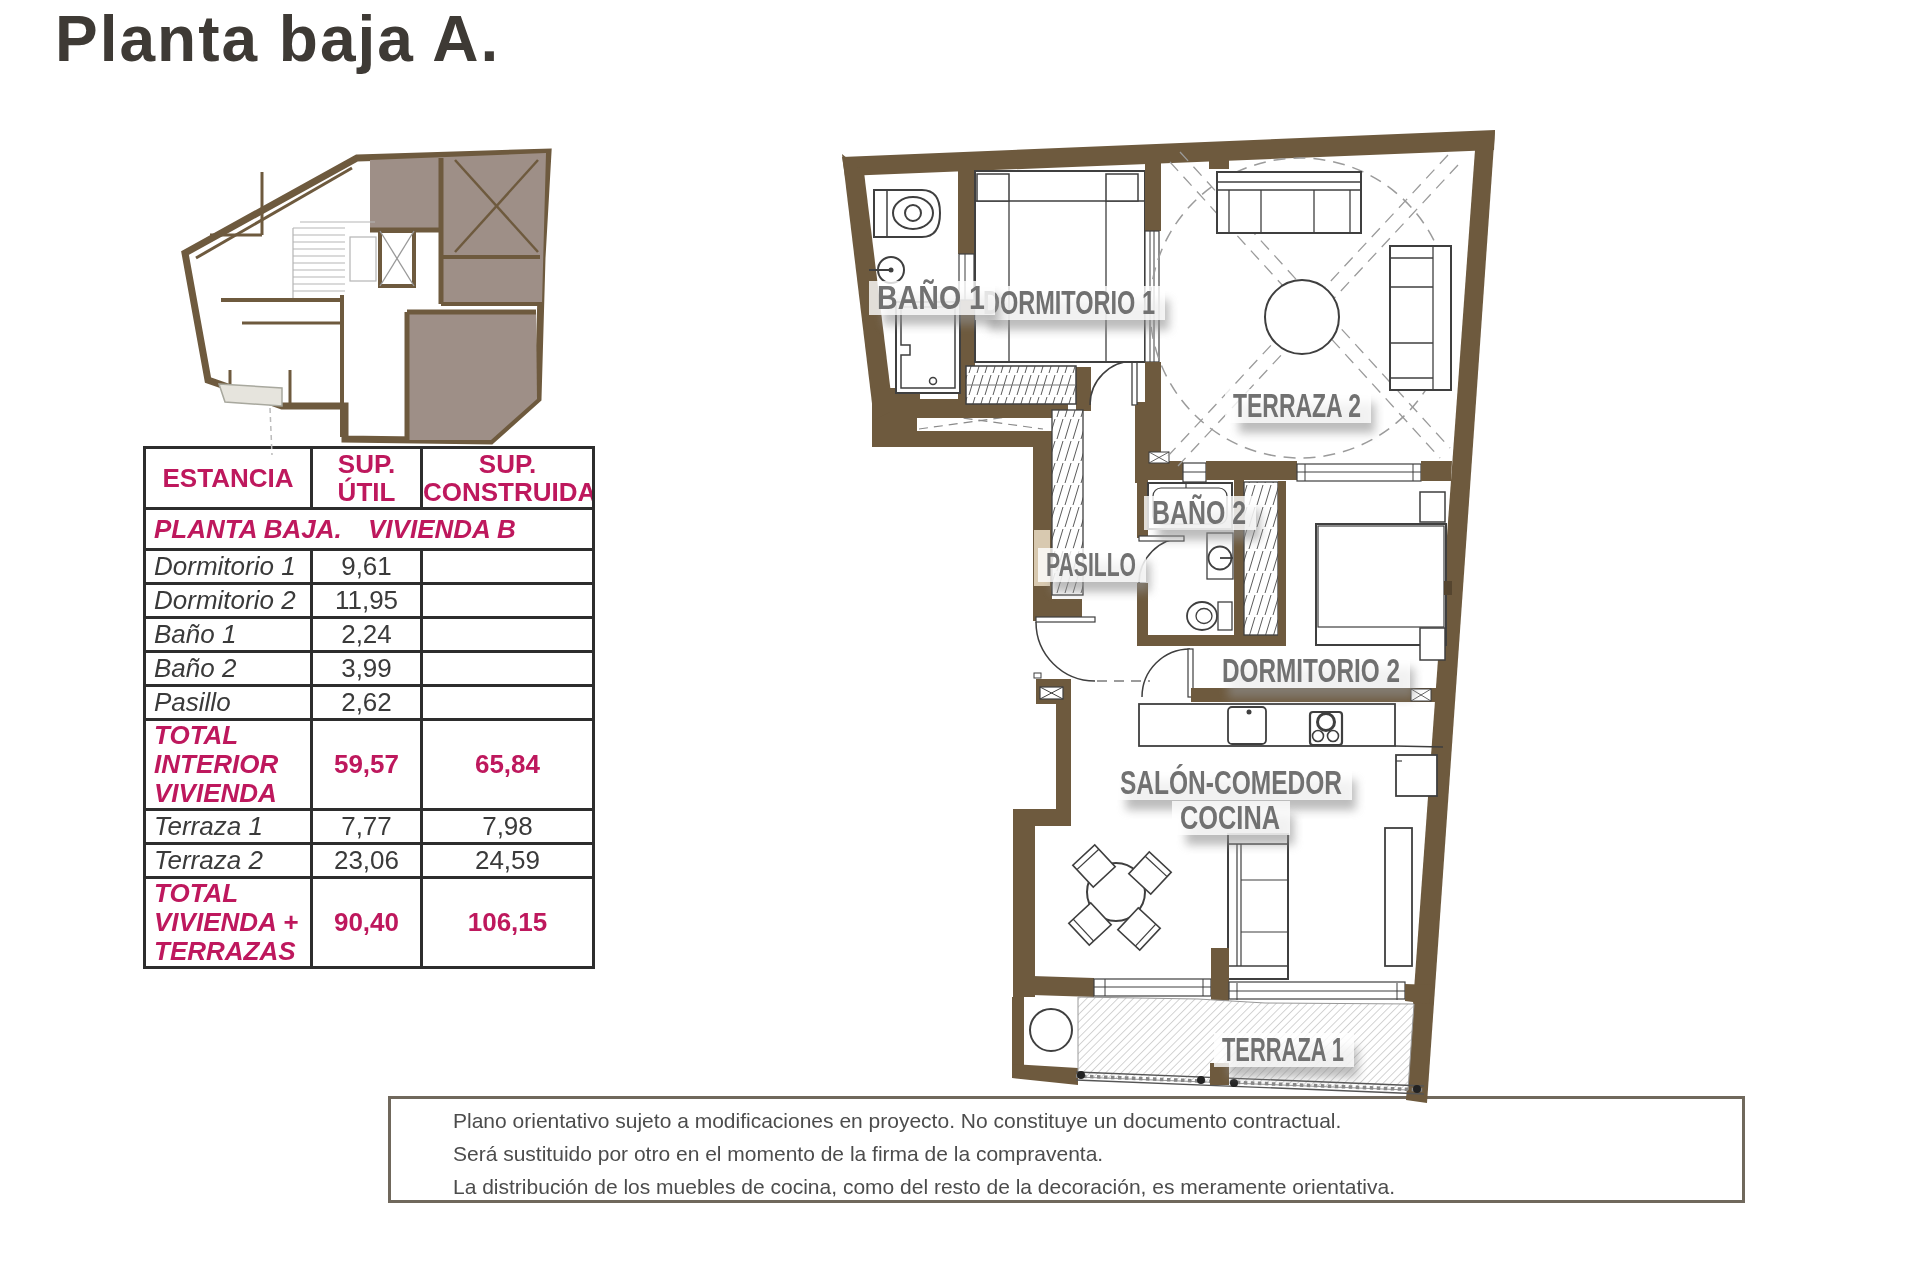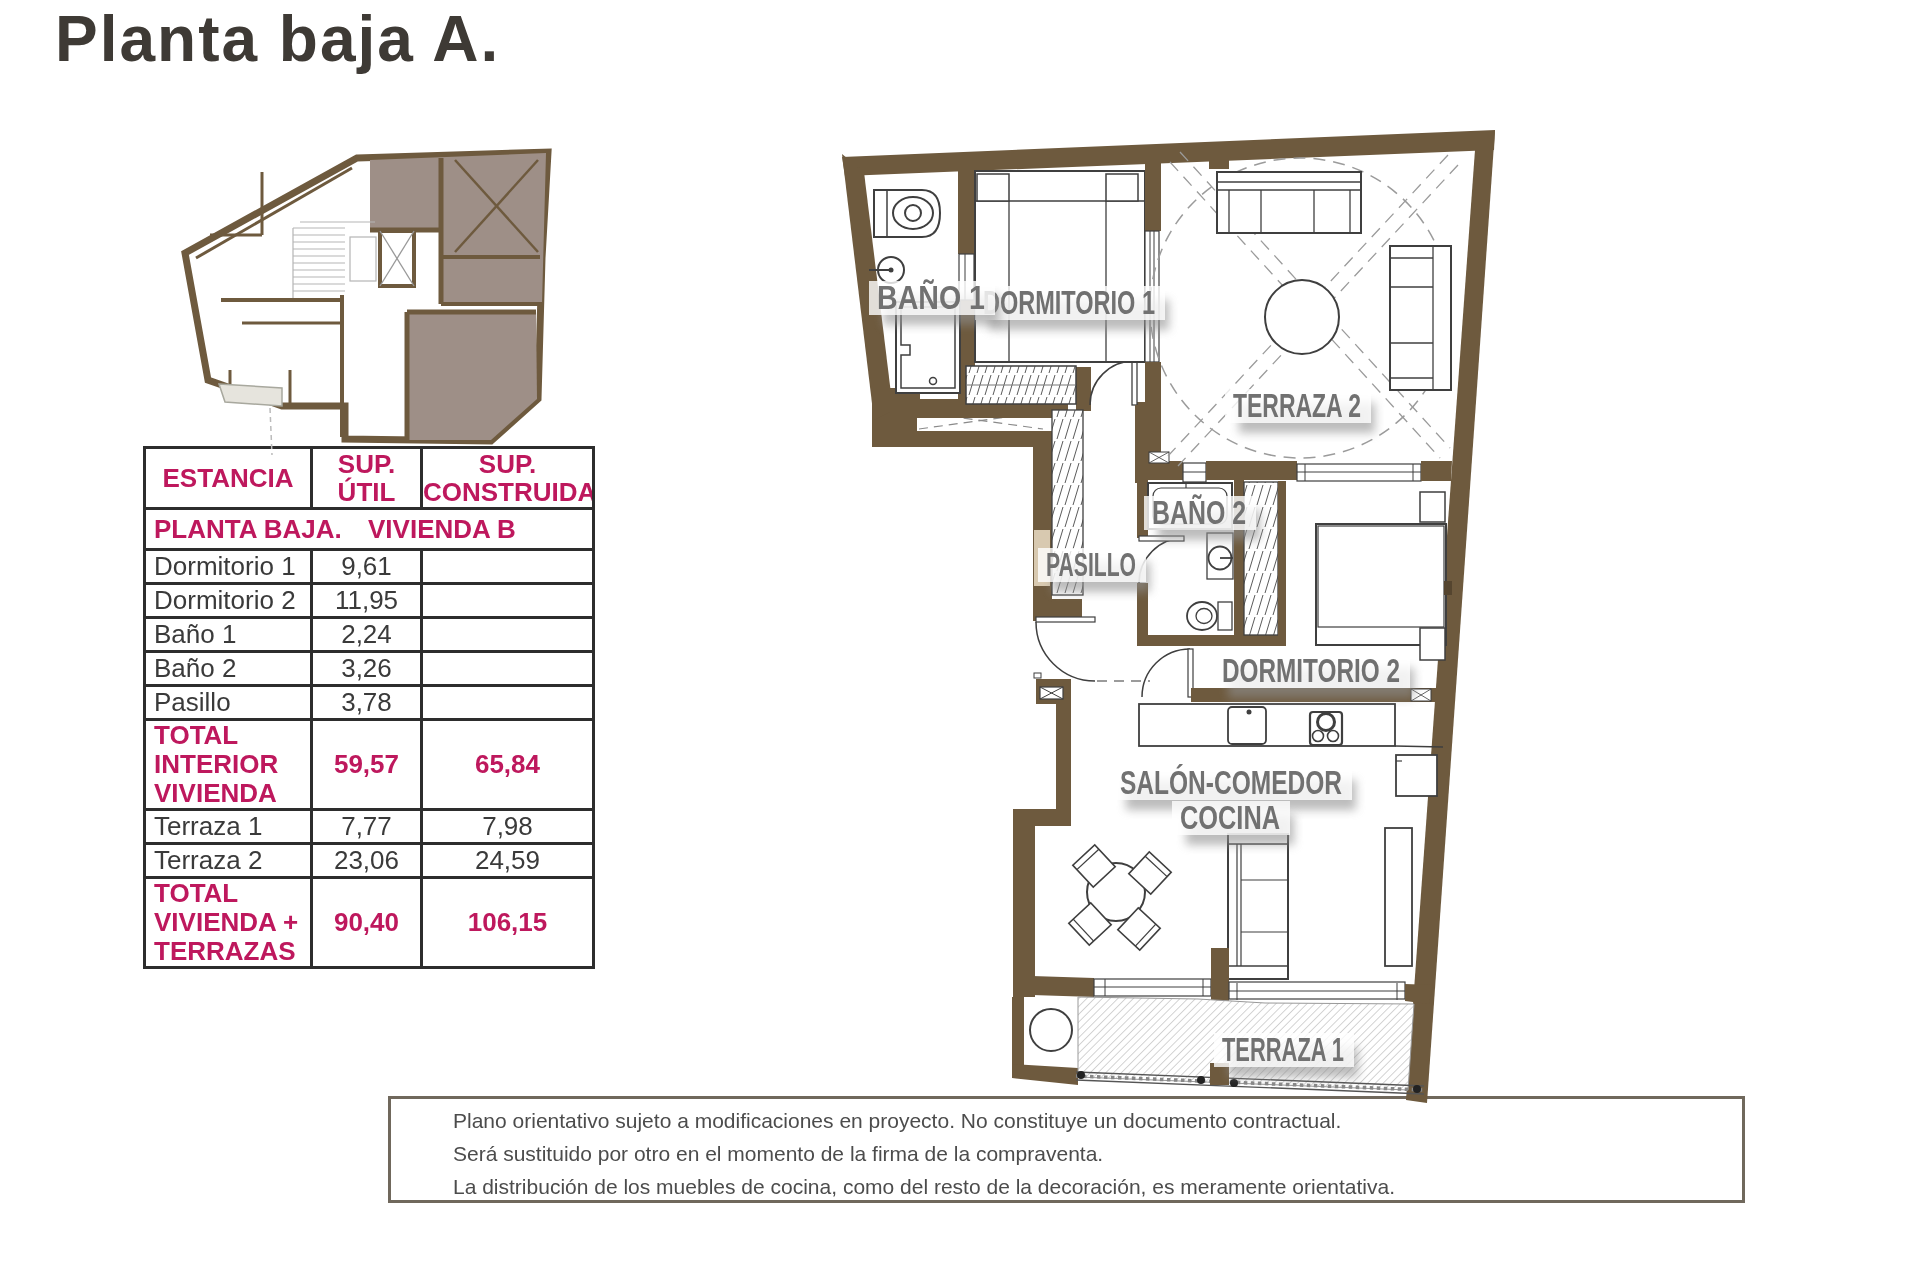--- a/index.html
+++ b/index.html
@@ -3,21 +3,21 @@
 <meta charset="utf-8">
 <style>
   html,body{margin:0;padding:0;background:#fff;width:1920px;height:1280px;overflow:hidden;
     font-family:"Liberation Sans", sans-serif;}
   .abs{position:absolute;}
   #title{left:55px;top:2px;font-size:64px;font-weight:bold;color:#3e3a35;letter-spacing:2px;}
   table{border-collapse:collapse;table-layout:fixed;}
   td{border:3px solid #2d2d2d;color:#3a3a3a;padding:0;vertical-align:middle;overflow:hidden;}
   .c{text-align:center;}
   .b{font-weight:bold;color:#be185d;}
-  .rn{padding-left:8px;}
+  .rn{padding-left:8px;font-style:italic;}
   #disc{left:388px;top:1096px;width:1357px;height:107px;box-sizing:border-box;border:3px solid #70685c;
         color:#4c4c4c;font-size:21px;line-height:33px;padding-left:62px;padding-top:5px;}
 </style>
 </head>
 <body>
 
 <div id="title" class="abs">Planta baja A.</div>
 
 <div class="abs" style="left:143px;top:446px;">
 <table style="width:449px;font-size:26px;">
@@ -45,26 +45,26 @@
           <td class="c">11,95</td>
           <td></td>
         </tr>
  <tr style="height:30px">
           <td class="rn">Baño 1</td>
           <td class="c">2,24</td>
           <td></td>
         </tr>
  <tr style="height:30px">
           <td class="rn">Baño 2</td>
-          <td class="c">3,26</td>
+          <td class="c">3,99</td>
           <td></td>
         </tr>
  <tr style="height:30px">
           <td class="rn">Pasillo</td>
-          <td class="c">3,78</td>
+          <td class="c">2,62</td>
           <td></td>
         </tr>
  <tr style="height:89px">
           <td class="rn b" style="line-height:29px">TOTAL<br>INTERIOR<br>VIVIENDA</td>
           <td class="c b">59,57</td>
           <td class="c b">65,84</td>
         </tr>
  <tr style="height:30px">
           <td class="rn">Terraza 1</td>
           <td class="c">7,77</td>

